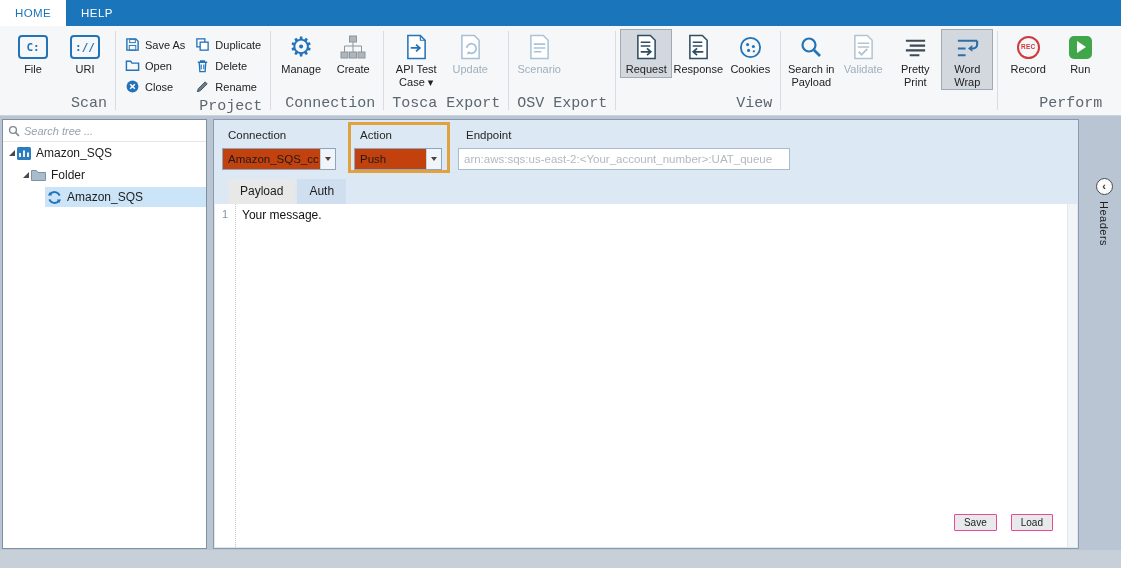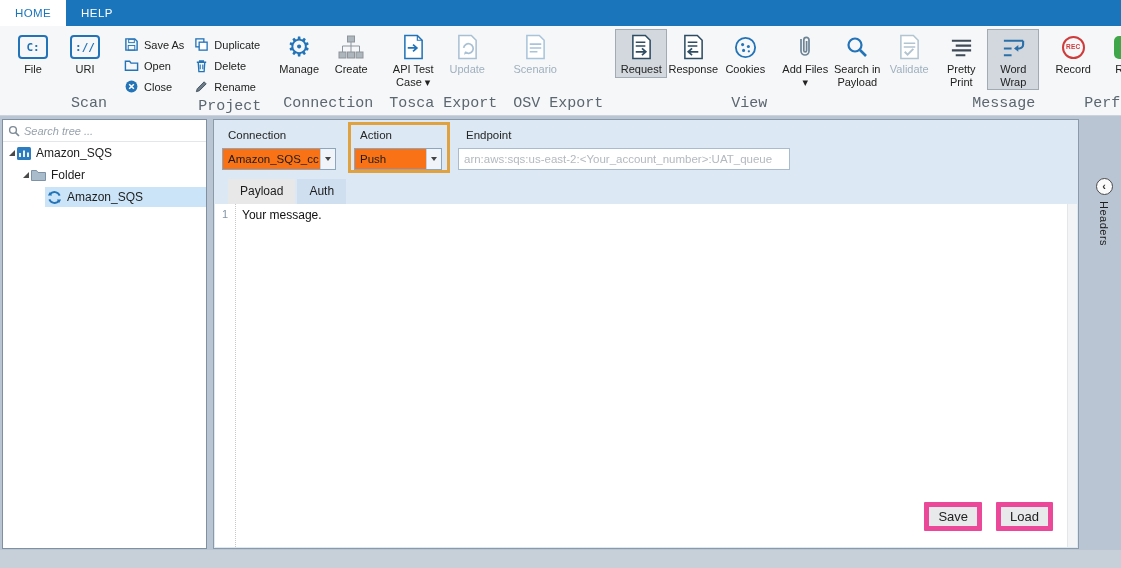--- a/index.html
+++ b/index.html
@@ -45,38 +45,38 @@
   .search-row input::placeholder { color:#97a2ac; font-style:italic; }
   .trow { height:22px; display:flex; align-items:center; font-size:12px; color:#1d1d1d; cursor:default; }
   .trow .row-inner { flex:1; height:20px; display:flex; align-items:center; gap:5px; padding-left:2px; }
   .trow.selected .row-inner { background:#cbe4f7; }
   .expander { width:0; height:0; border-bottom:6px solid #4a4a4a; border-left:6px solid transparent; flex:none; }
 
   
   .main-panel { position:absolute; left:213px; top:3px; width:866px; height:430px; background:#dce8f3; border:1px solid #8b9aa9; }
   .fields-bar { position:relative; height:58px; }
   .flabel { position:absolute; top:9px; font-size:11.5px; color:#262626; }
-  .combo { position:absolute; top:28px; height:22px; background:#f97316; border:1px solid #8ca6bd; display:flex; align-items:center; font-size:11.5px; color:#1c1c1c; }
+  .combo { position:absolute; top:28px; height:22px; background:#c2410c; border:1px solid #8ca6bd; display:flex; align-items:center; font-size:11.5px; color:#1c1c1c; }
   .combo-text { flex:1; padding-left:5px; overflow:hidden; white-space:nowrap; }
   .combo-btn { width:15px; align-self:stretch; border-left:1px solid #c6d3df; background:#f1f5f9; display:flex; align-items:center; justify-content:center; }
   .caret-down { width:0; height:0; border-top:4px solid #444; border-left:3.5px solid transparent; border-right:3.5px solid transparent; }
   .endpoint { position:absolute; top:28px; height:22px; border:1px solid #a9bccd; font-size:11.5px; font-family:inherit; padding:0 5px; color:#333; }
   .endpoint::placeholder { color:#b3b9bf; }
   .orange-box { position:absolute; left:134px; top:2px; width:102px; height:51px; border:3px solid #e0a23e; pointer-events:none; }
 
   .doc-tabs { display:flex; padding-left:7px; height:26px; align-items:flex-end;margin-left:7px; }
   .dtab { height:25px; line-height:25px; padding:0 12px; font-size:12px; color:#1b1b1b; background:#e8e8e8; margin-right:2px; cursor:default; }
   .dtab.auth { background:#cfdfef; }
 
   .editor { position:absolute; top:84px; left:1px; right:1px; bottom:1px; background:#fff; }
   .gutter { position:absolute; left:0; top:0; bottom:0; width:20px; padding-top:4px; font-size:11px; color:#8494a5; text-align:center; }
   .code { position:absolute; left:20px; top:0; bottom:0; right:10px; border-left:1px dotted #c8c8c8; padding:4px 6px; font-size:12px; color:#111; }
   .vscroll { position:absolute; right:0; top:0; bottom:0; width:10px; background:#f2f4f6; border-left:1px solid #e4e7ea; }
   .editor-btns { position:absolute; right:24px; bottom:16px; display:flex; gap:14px; }
-  .editor-btns button { padding:2px 9px; font-size:13px; font-family:inherit; background:#e7e9eb; border:5px solid #ec4899; color:#222; border-radius:1px; cursor:default; }
+  .editor-btns button { padding:2px 9px; font-size:10px; font-family:inherit; background:#e7e9eb; border:1px solid #ec4899; color:#222; border-radius:1px; cursor:default; }
 
   
   .collapse-strip { position:absolute; left:1092px; top:62px; width:24px; display:flex; flex-direction:column; align-items:center; }
   .collapse-circle { width:17px; height:17px; border-radius:50%; border:1px solid #4a4a4a; background:#fbfbfb; color:#333; font-size:11px; line-height:14px; text-align:center; font-weight:bold; cursor:default; }
   .vert-label { margin-top:6px; writing-mode:vertical-rl; font-size:11px; color:#1e1e1e; letter-spacing:.5px; }
 
   svg { display:block; }
 </style>
 </head>
 <body>
@@ -265,28 +265,20 @@
       </button>
     </div>
     <div class="rgroup-label">View</div>
   </div>
   <div class="rsep"></div>
 
   <div class="rgroup">
     <div class="ritems">
       <button class="bigbtn">
         <span class="bicon">
-          <svg width="22" height="26" viewBox="0 0 22 26">
-            <path d="M7 5 v12 a4 4 0 0 0 8 0 V6 a2.6 2.6 0 0 0 -5.2 0 v10.5 a1.4 1.4 0 0 0 2.8 0 V7" fill="none" stroke="#6d8396" stroke-width="1.7"></path>
-          </svg>
-        </span>
-        <span>Add Files ▾</span>
-      </button>
-      <button class="bigbtn">
-        <span class="bicon">
           <svg width="24" height="24" viewBox="0 0 24 24">
             <circle cx="10" cy="10" r="6.5" fill="none" stroke="#2273b8" stroke-width="2.2"></circle>
             <path d="M15 15 L21 21" stroke="#2273b8" stroke-width="2.6"></path>
           </svg>
         </span>
         <span>Search in Payload</span>
       </button>
       <button class="bigbtn disabled">
         <span class="bicon">
           <svg width="23" height="26" viewBox="0 0 24 26">
@@ -309,21 +301,20 @@
         <span class="bicon">
           <svg width="25" height="25" viewBox="0 0 26 26">
             <path d="M3 6 h20 M3 14 h8 M3 21 h8" stroke="#2b6fa8" stroke-width="2.2"></path>
             <path d="M23 6 v4 a4 4 0 0 1 -4 4 h-2" fill="none" stroke="#2b6fa8" stroke-width="2.2"></path>
             <path d="M18 10.5 L13.5 14 L18 17.5 z" fill="#2b6fa8"></path>
           </svg>
         </span>
         <span>Word Wrap</span>
       </button>
     </div>
-    <div class="rgroup-label">Message</div>
   </div>
   <div class="rsep"></div>
 
   <div class="rgroup">
     <div class="ritems">
       <button class="bigbtn">
         <span class="bicon">
             <span class="rec-icon">REC</span>
           </span>
         <span>Record</span>

